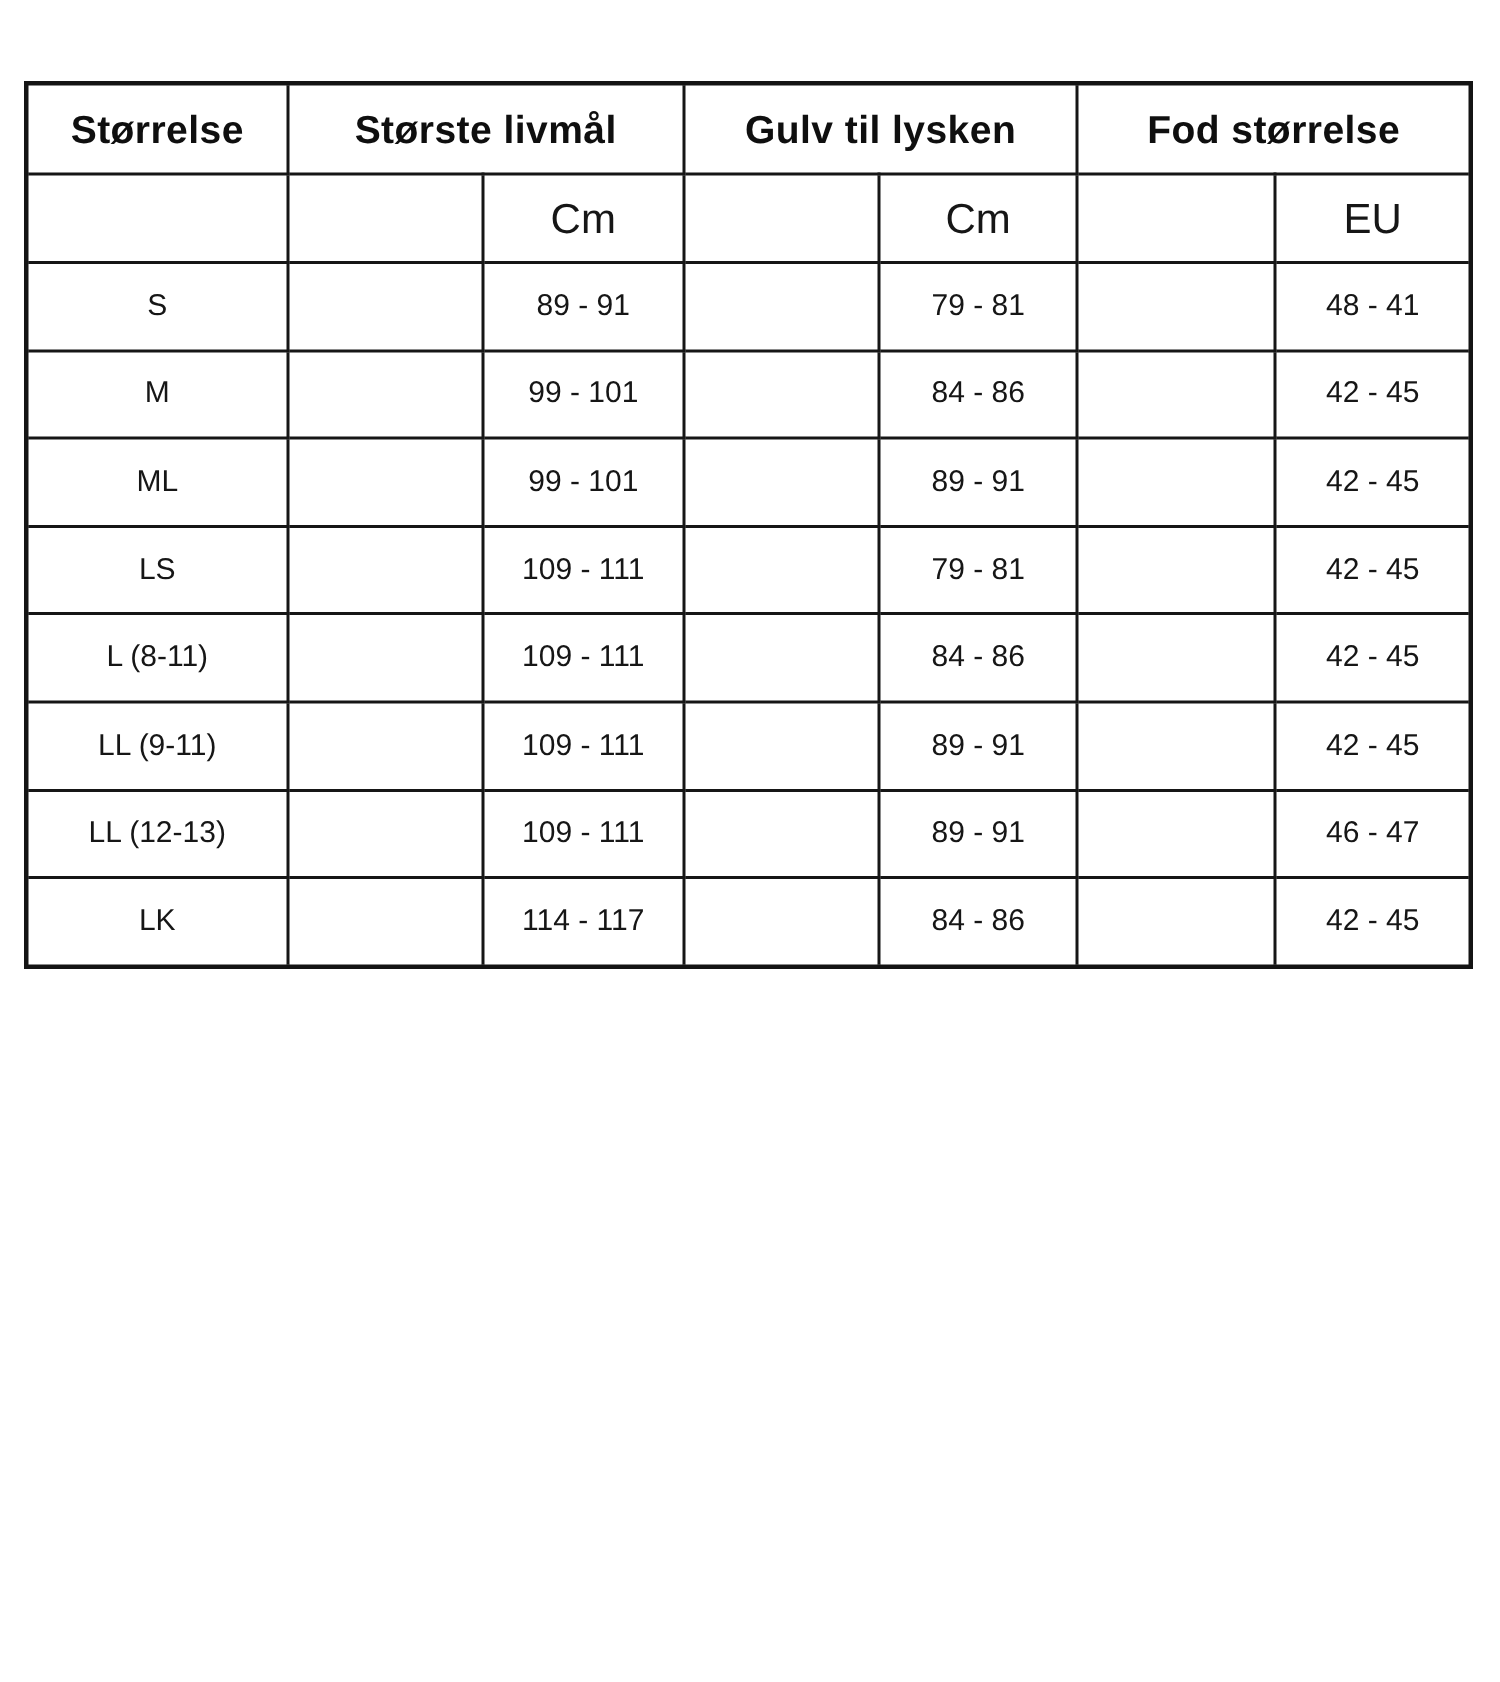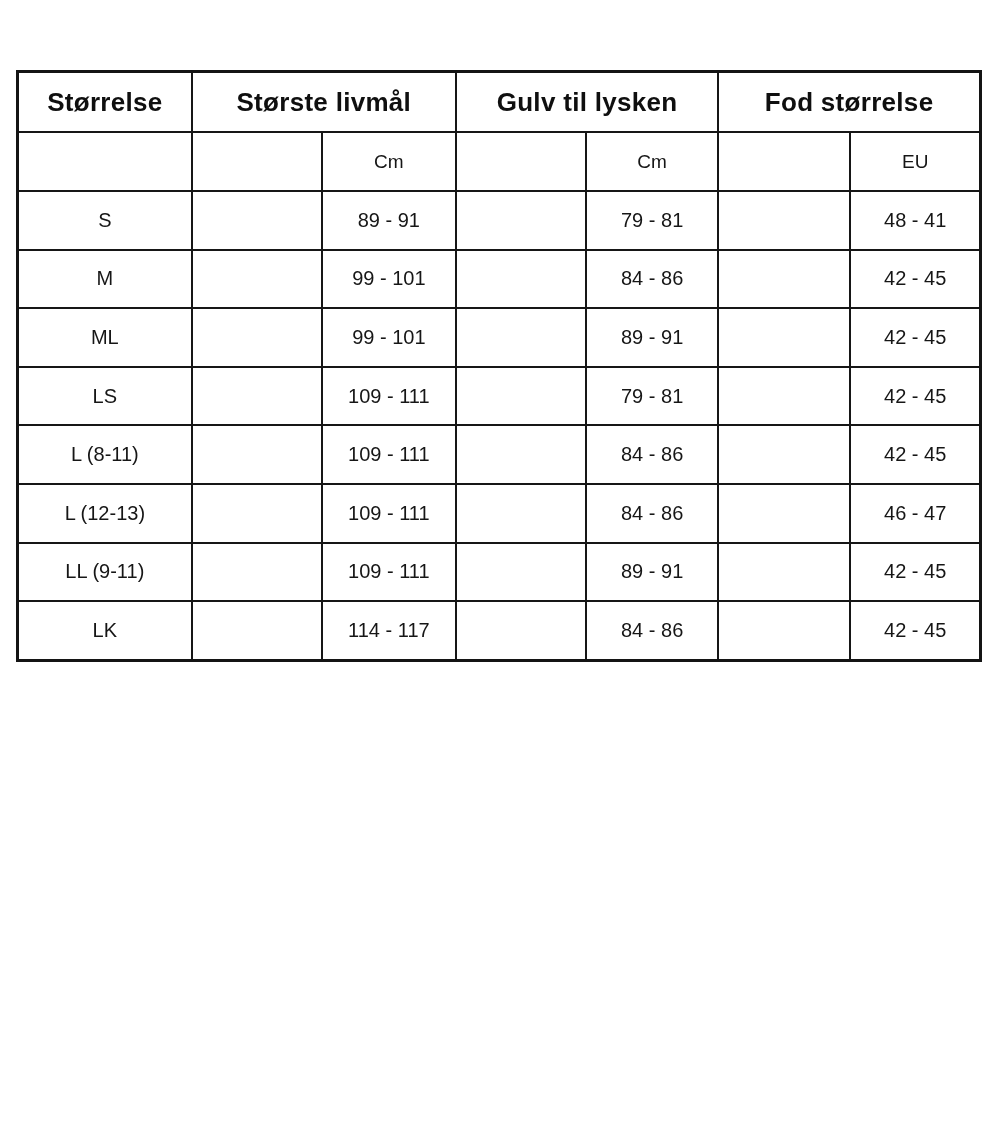--- a/index.html
+++ b/index.html
@@ -11,21 +11,21 @@
     width: 1000px;
     height: 1121px;
     position: relative;
     font-family: "Liberation Sans", sans-serif;
     color: #121212;
     overflow: hidden;
   }
   .table-wrap {
     position: absolute;
     left: 16px;
-    top: 70px;
+    top: 54px;
     width: 966px;
   }
   table.size-table {
     width: 966px;
     border-collapse: collapse;
     table-layout: fixed;
     border: 3px solid #141414;
     background: #ffffff;
   }
   table.size-table th,
@@ -39,21 +39,21 @@
   }
   tr.header-row th {
     height: 58px;
     font-size: 26px;
     font-weight: 700;
     letter-spacing: 0.3px;
     color: #0f0f0f;
   }
   tr.units-row td {
     height: 57px;
-    font-size: 19px;
+    font-size: 28px;
     font-weight: 400;
     color: #161616;
   }
   tbody td {
     height: 56.6px;
     font-size: 20px;
     font-weight: 400;
     color: #161616;
   }
 </style>
@@ -128,36 +128,36 @@
         <tr>
           <td>L (8-11)</td>
           <td></td>
           <td>109 - 111</td>
           <td></td>
           <td>84 - 86</td>
           <td></td>
           <td>42 - 45</td>
         </tr>
         <tr>
-          <td>L (12-13)</td>
-          <td></td>
-          <td>109 - 111</td>
-          <td></td>
-          <td>84 - 86</td>
-          <td></td>
-          <td>46 - 47</td>
-        </tr>
-        <tr>
           <td>LL (9-11)</td>
           <td></td>
           <td>109 - 111</td>
           <td></td>
           <td>89 - 91</td>
           <td></td>
           <td>42 - 45</td>
+        </tr>
+        <tr>
+          <td>LL (12-13)</td>
+          <td></td>
+          <td>109 - 111</td>
+          <td></td>
+          <td>89 - 91</td>
+          <td></td>
+          <td>46 - 47</td>
         </tr>
         <tr>
           <td>LK</td>
           <td></td>
           <td>114 - 117</td>
           <td></td>
           <td>84 - 86</td>
           <td></td>
           <td>42 - 45</td>
         </tr>

